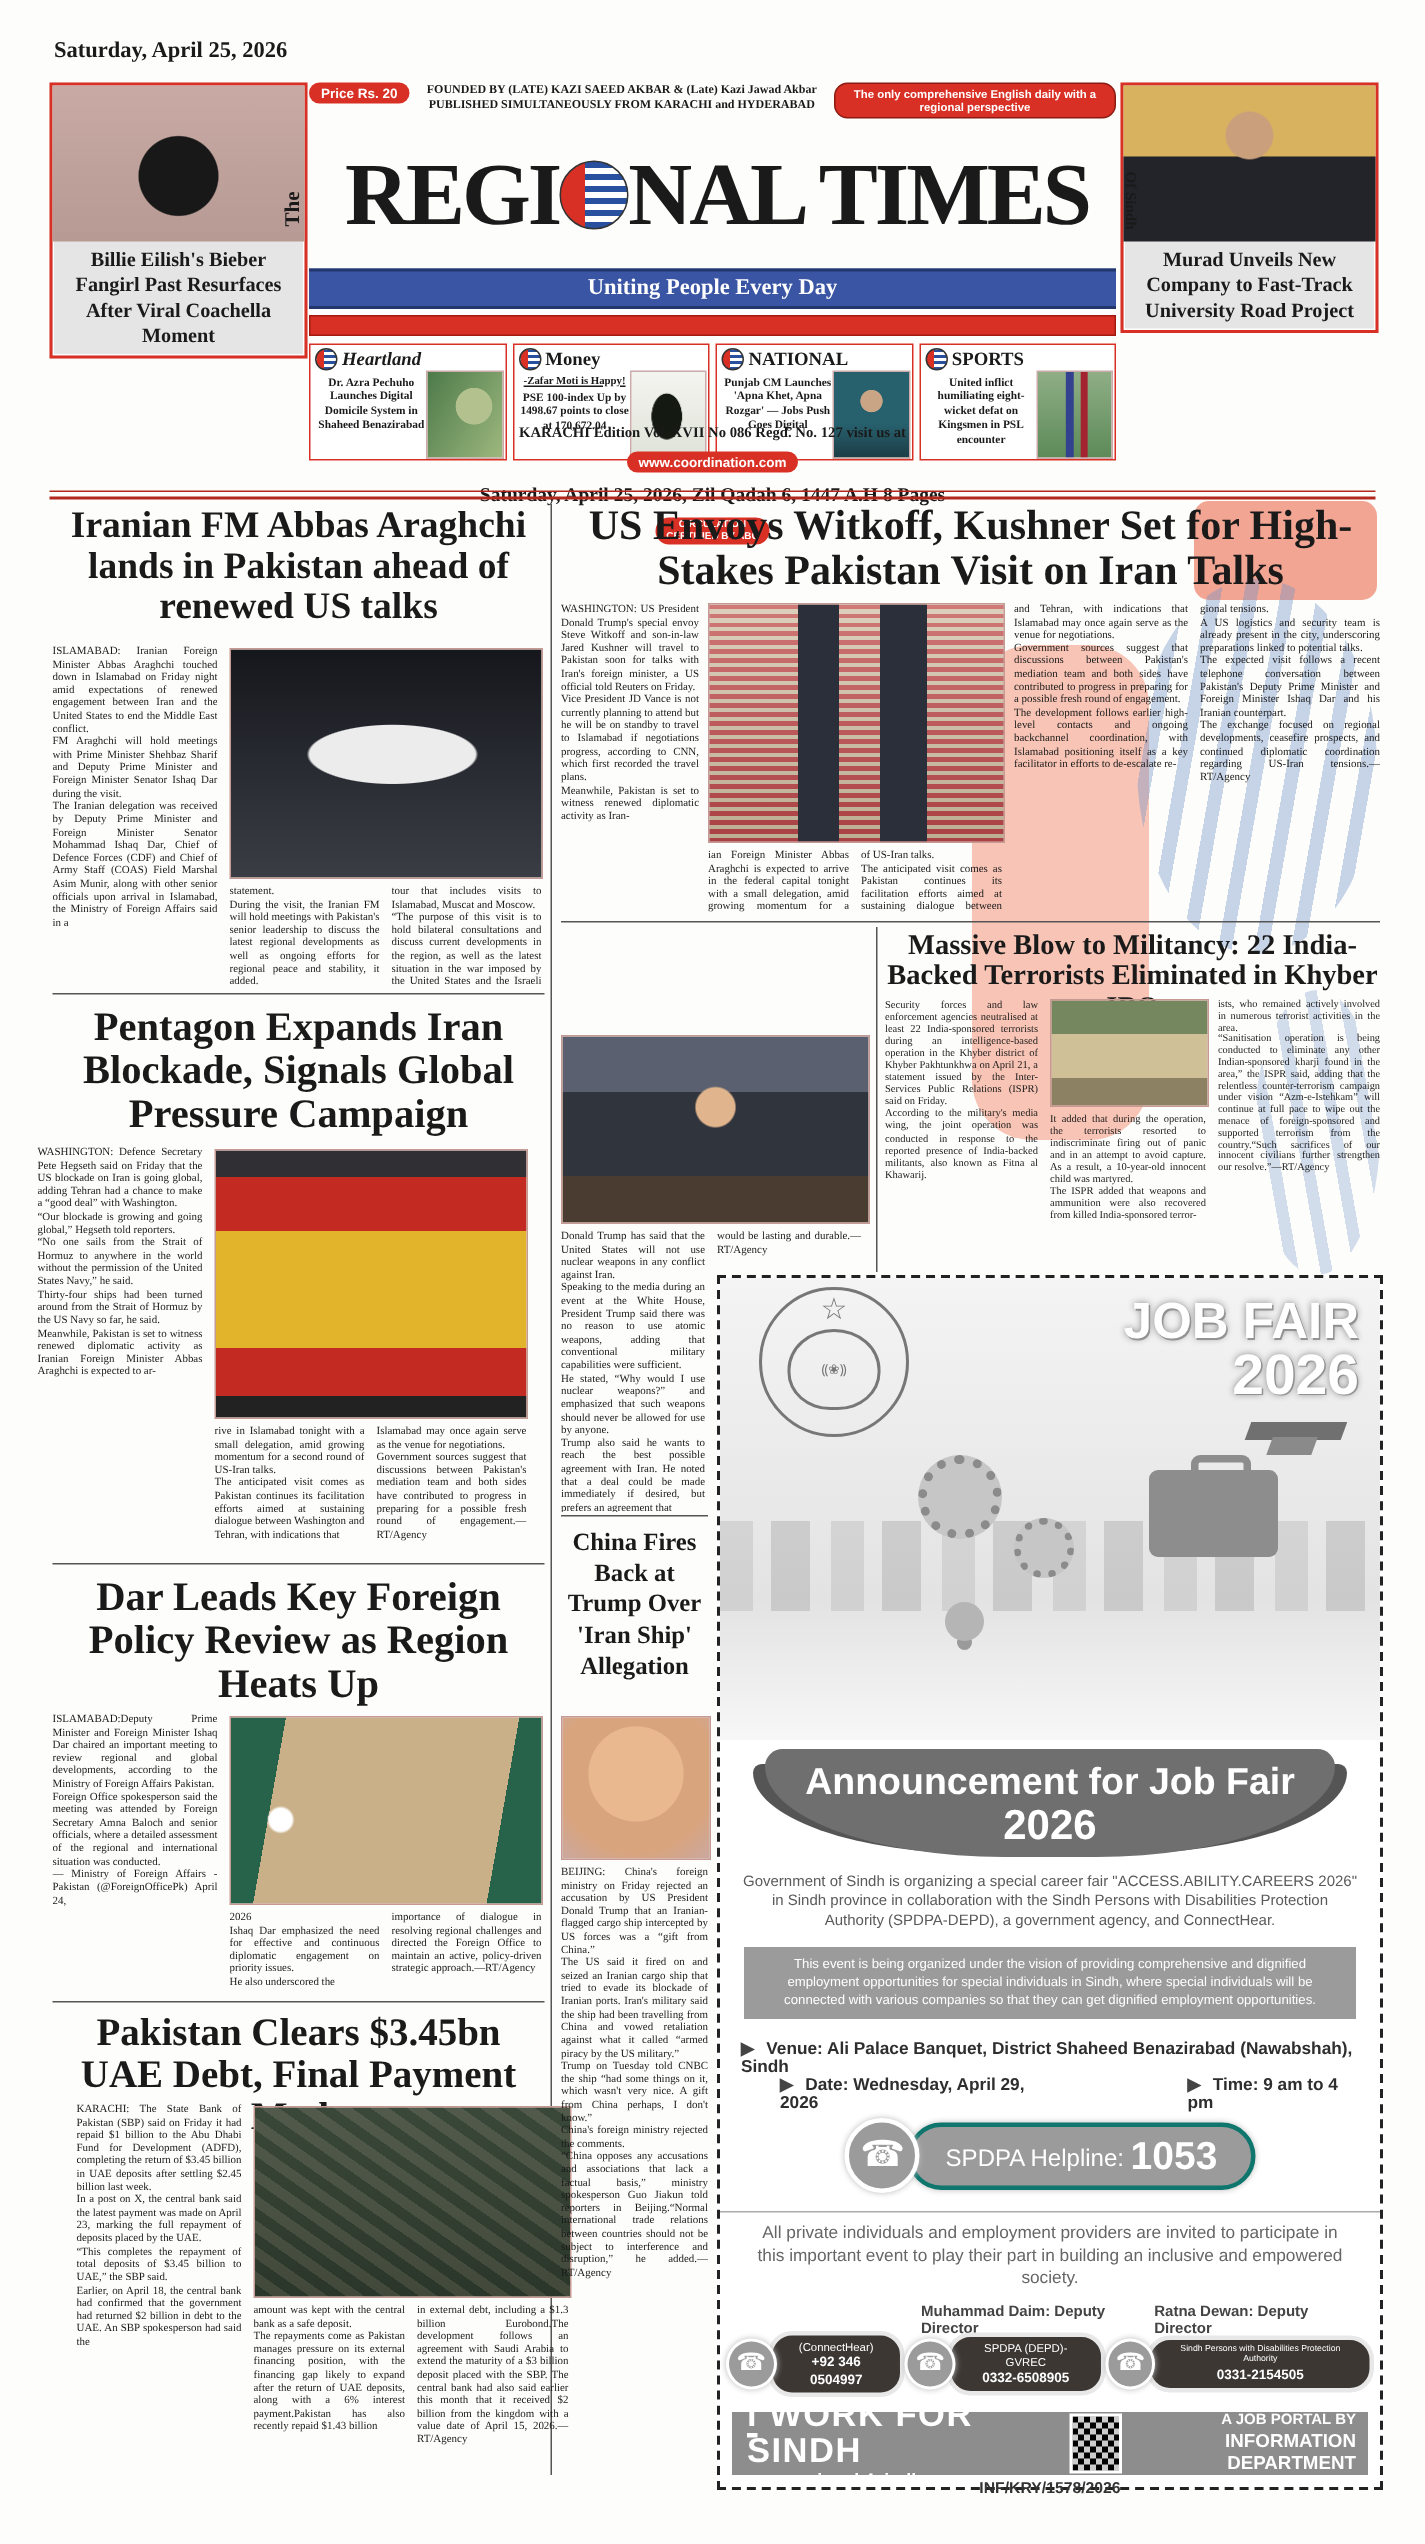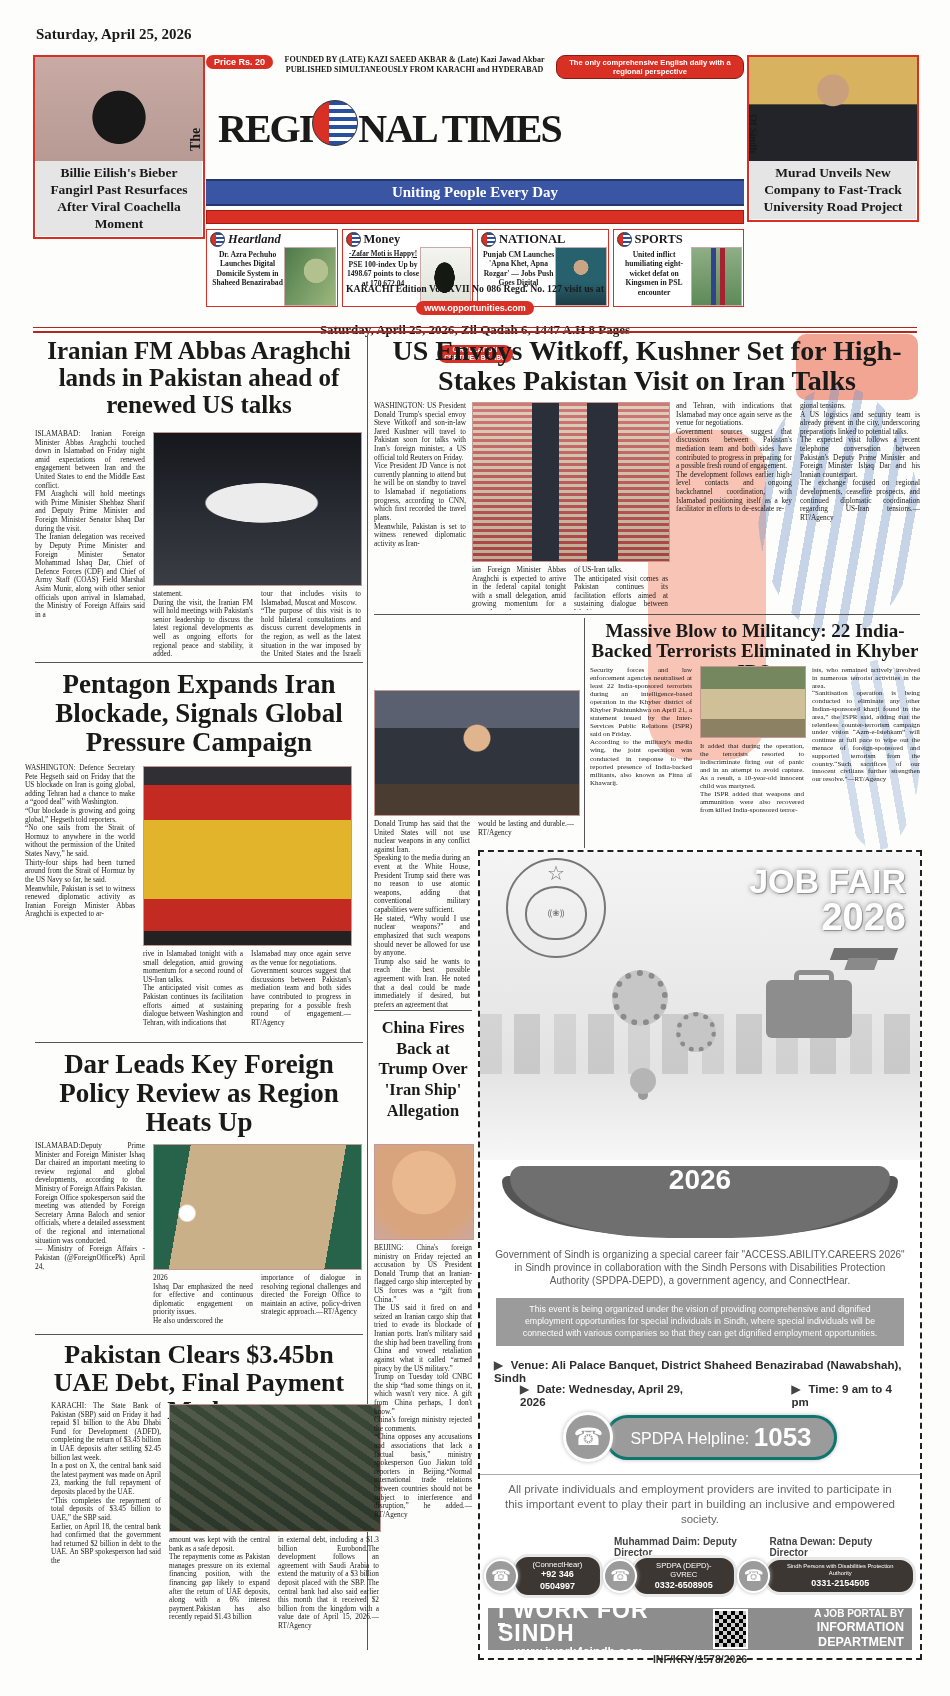--- a/index.html
+++ b/index.html
@@ -15,21 +15,21 @@
   #mast-right{left:747px;top:55px;}
   #mast-center{left:206px;top:55px;width:538px;}
   .topstrip{display:flex;align-items:flex-start;gap:4px;}
   .pill{background:#d93025;color:#fff;border-radius:9px;padding:2px 8px;font-family:"Liberation Sans",sans-serif;font-weight:bold;}
   #price-pill{font-size:9px;white-space:nowrap;}
   #founders{flex:1;text-align:center;font-size:8px;font-weight:bold;line-height:1.25;}
   #tagline-pill{font-size:7.6px;max-width:170px;text-align:center;border:1px solid #8a1a12;}
   #title-row{position:relative;height:96px;margin-top:2px;}
   #title-the{position:absolute;left:-2px;bottom:26px;transform:rotate(-90deg);transform-origin:left bottom;
              font-size:14px;font-weight:bold;}
-  #big-title{position:absolute;left:12px;top:0;width:508px;text-align:left;font-size:40px;font-weight:bold;
+  #big-title{position:absolute;left:12px;top:0;width:508px;text-align:right;font-size:59px;font-weight:bold;
              letter-spacing:-2px;line-height:96px;white-space:nowrap;}
   .globe{display:inline-block;width:44px;height:44px;border-radius:50%;vertical-align:-4px;border:1px solid #333;
          background:linear-gradient(90deg,#d93025 0 36%,rgba(0,0,0,0) 36%),
                     repeating-linear-gradient(180deg,#28509e 0 4px,#fff 4px 8px);}
   .globe.small{width:13px;height:13px;vertical-align:-2px;
          background:linear-gradient(90deg,#d93025 0 36%,rgba(0,0,0,0) 36%),
                     repeating-linear-gradient(180deg,#28509e 0 2px,#fff 2px 4px);}
   #title-sindh{position:absolute;right:-4px;bottom:24px;transform:rotate(90deg);transform-origin:right bottom;
                font-size:10px;font-weight:bold;}
   #mast-banner{margin-top:2px;background:#3a55a4;border-top:2px solid #24366e;border-bottom:2px solid #24366e;
@@ -202,21 +202,21 @@
             <span>SPORTS</span>
           </div>
         <div class="teaser-text">United inflict humiliating eight-wicket defat on Kingsmen in PSL encounter</div>
         <div class="teaser-photo ph-sport"></div>
       </div>
     </div>
   </div>
 
   <div class="abs" id="info-bar">
     <span id="edition">KARACHI Edition Vol. XVII No 086 Regd. No. 127 visit us at</span>
-    <span class="pill" id="website-pill">www.opportunities.com</span>
+    <span class="pill" id="website-pill">www.coordination.com</span>
     <span id="date-info">Saturday, April 25, 2026, Zil Qadah 6, 1447 A.H  8 Pages</span>
     <span class="pill" id="circ-pill" style="white-space:pre-line">CIRCULATION
 CERTIFIED BY ABC</span>
   </div>
   <div class="abs" id="main-rule"></div>
 
   <div class="abs" id="blob1"></div>
   <div class="abs" id="blob2"></div>
   <div class="abs" id="swirl"></div>
   <div class="abs" id="swirl2"></div>
@@ -338,20 +338,21 @@
         <div class="l2">2026</div>
       </div>
       <div class="gear" id="gear1"></div>
       <div class="gear" id="gear2"></div>
       <div id="bulb"></div>
       <div id="briefcase"></div>
       <div id="gradcap"></div>
     </div>
 
     <div id="ribbon">
+      <div class="r1">Announcement for Job Fair</div>
       <div class="r2">2026</div>
     </div>
 
     <div id="ad-intro">Government of Sindh is organizing a special career fair "ACCESS.ABILITY.CAREERS 2026" in Sindh province in collaboration with the Sindh Persons with Disabilities Protection Authority (SPDPA-DEPD), a government agency, and ConnectHear.</div>
     <div id="ad-vision">This event is being organized under the vision of providing comprehensive and dignified employment opportunities for special individuals in Sindh, where special individuals will be connected with various companies so that they can get dignified employment opportunities.</div>
 
     <div id="ad-venue"><span class="tri">▶</span><span>Venue: Ali Palace Banquet, District Shaheed Benazirabad (Nawabshah), Sindh</span></div>
     <div id="ad-datetime">
       <span class="dt1"><span class="tri">▶</span><span>Date: Wednesday, April 29, 2026</span></span>
       <span class="dt2"><span class="tri">▶</span><span>Time: 9 am to 4 pm</span></span>

